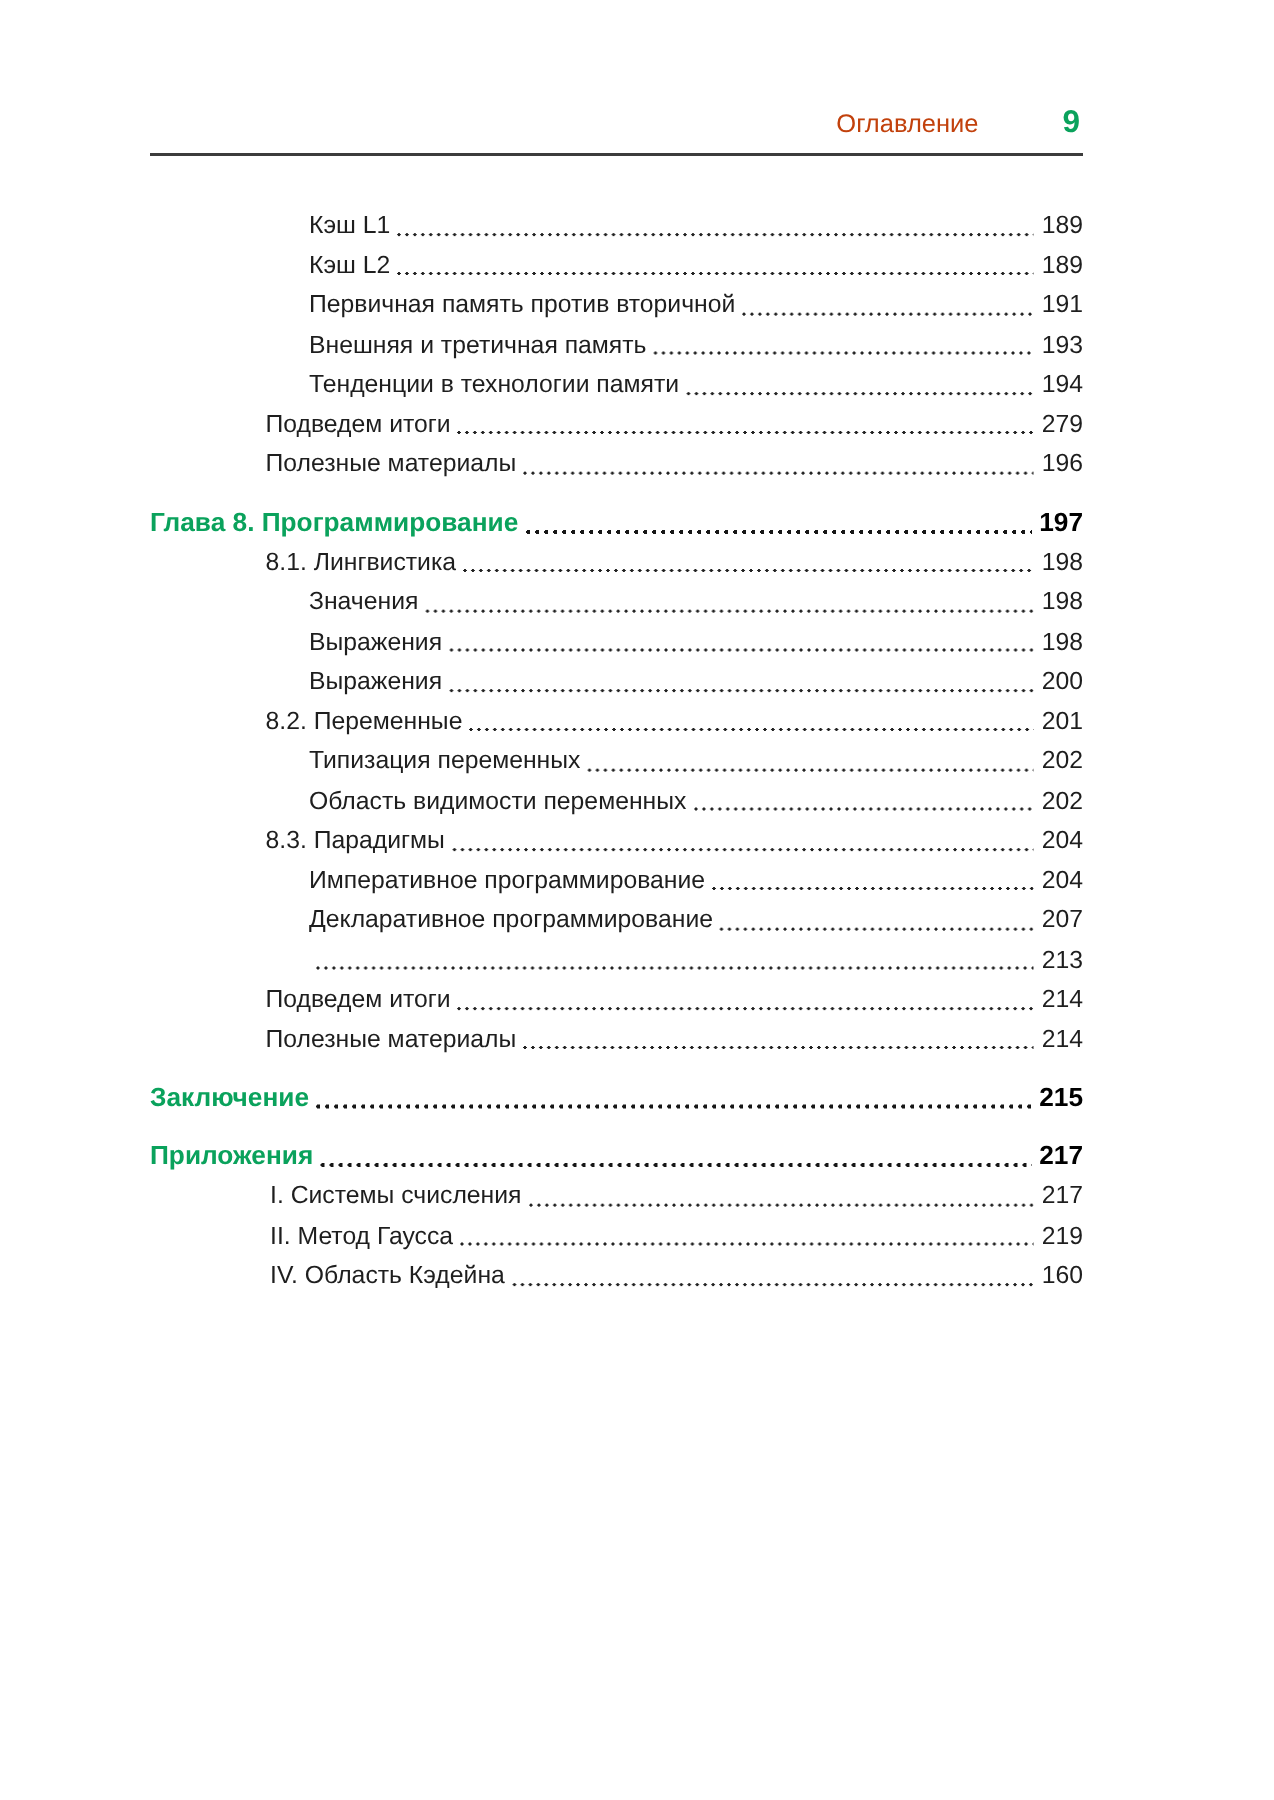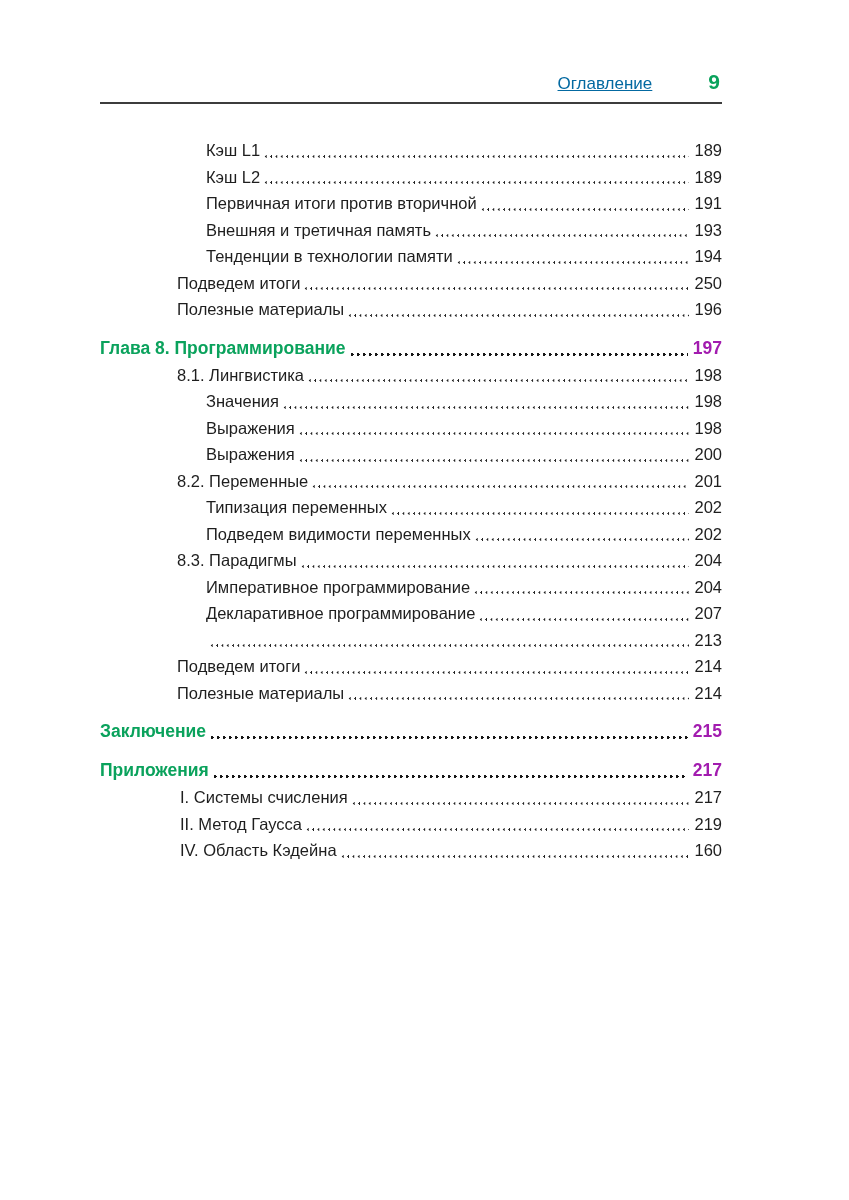--- a/index.html
+++ b/index.html
@@ -16,21 +16,21 @@
   }
   .sheet{position:relative;width:849px;height:1200px;background:#fff;overflow:hidden;}
   .content{position:absolute;left:100px;top:0;width:622px;}
 
   
   .header-row{
     display:flex;justify-content:flex-end;align-items:baseline;
     padding-top:70px;padding-bottom:8px;
     border-bottom:2px solid var(--rule);
   }
-  .header-title{font-size:17px;color:#0369a1;text-decoration:underline;}
+  .header-title{font-size:17px;color:#c2410c;}
   .header-page{font-size:21px;font-weight:bold;color:var(--green);margin-left:56px;margin-right:2px;}
 
   
   .toc{margin-top:33px;}
   .row{
     display:flex;align-items:baseline;
     font-size:16.5px;line-height:26.5px;
   }
   .row .label{white-space:nowrap;}
   .row .pagenum{white-space:nowrap;}
@@ -43,21 +43,21 @@
   }
   
   .row.section{padding-left:77px;}
   .row.sub{padding-left:106px;}
   .row.appendix{padding-left:80px;}
   
   .row.chapter{
     font-weight:bold;font-size:17.5px;line-height:28px;margin-top:11px;
   }
   .row.chapter .label{color:var(--green);}
-  .row.chapter .pagenum{color:#a21caf;}
+  .row.chapter .pagenum{color:#000000;}
   .row.chapter .leader{
     background-image:radial-gradient(circle 1.45px at 2.2px calc(100% - 7.5px), #161616 98%, rgba(0,0,0,0) 100%);
     background-size:6px 100%;
   }
 </style>
 </head>
 <body>
 
 <div class="sheet">
   <div class="content">
@@ -72,38 +72,38 @@
     <span class="label">Кэш L1</span>
     <span class="leader"></span>
     <span class="pagenum">189</span>
   </div>
         <div class="row sub">
     <span class="label">Кэш L2</span>
     <span class="leader"></span>
     <span class="pagenum">189</span>
   </div>
         <div class="row sub">
-    <span class="label">Первичная итоги против вторичной</span>
+    <span class="label">Первичная память против вторичной</span>
     <span class="leader"></span>
     <span class="pagenum">191</span>
   </div>
         <div class="row sub">
     <span class="label">Внешняя и третичная память</span>
     <span class="leader"></span>
     <span class="pagenum">193</span>
   </div>
         <div class="row sub">
     <span class="label">Тенденции в технологии памяти</span>
     <span class="leader"></span>
     <span class="pagenum">194</span>
   </div>
         <div class="row section">
     <span class="label">Подведем итоги</span>
     <span class="leader"></span>
-    <span class="pagenum">250</span>
+    <span class="pagenum">279</span>
   </div>
         <div class="row section">
     <span class="label">Полезные материалы</span>
     <span class="leader"></span>
     <span class="pagenum">196</span>
   </div>
         <div class="row chapter">
     <span class="label">Глава 8. Программирование</span>
     <span class="leader"></span>
     <span class="pagenum">197</span>
@@ -132,21 +132,21 @@
     <span class="label">8.2. Переменные</span>
     <span class="leader"></span>
     <span class="pagenum">201</span>
   </div>
         <div class="row sub">
     <span class="label">Типизация переменных</span>
     <span class="leader"></span>
     <span class="pagenum">202</span>
   </div>
         <div class="row sub">
-    <span class="label">Подведем видимости переменных</span>
+    <span class="label">Область видимости переменных</span>
     <span class="leader"></span>
     <span class="pagenum">202</span>
   </div>
         <div class="row section">
     <span class="label">8.3. Парадигмы</span>
     <span class="leader"></span>
     <span class="pagenum">204</span>
   </div>
         <div class="row sub">
     <span class="label">Императивное программирование</span>

